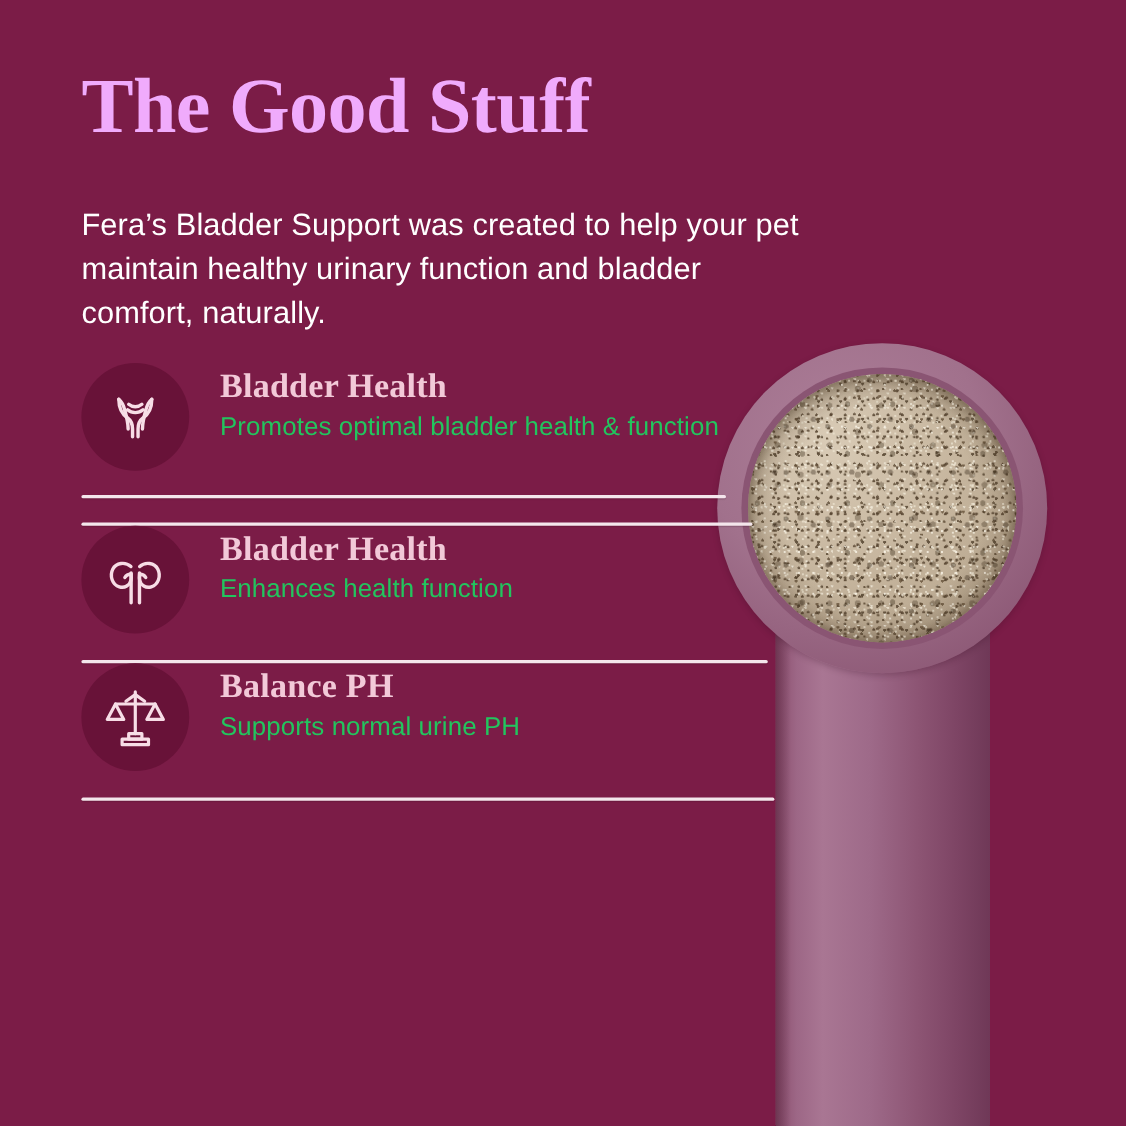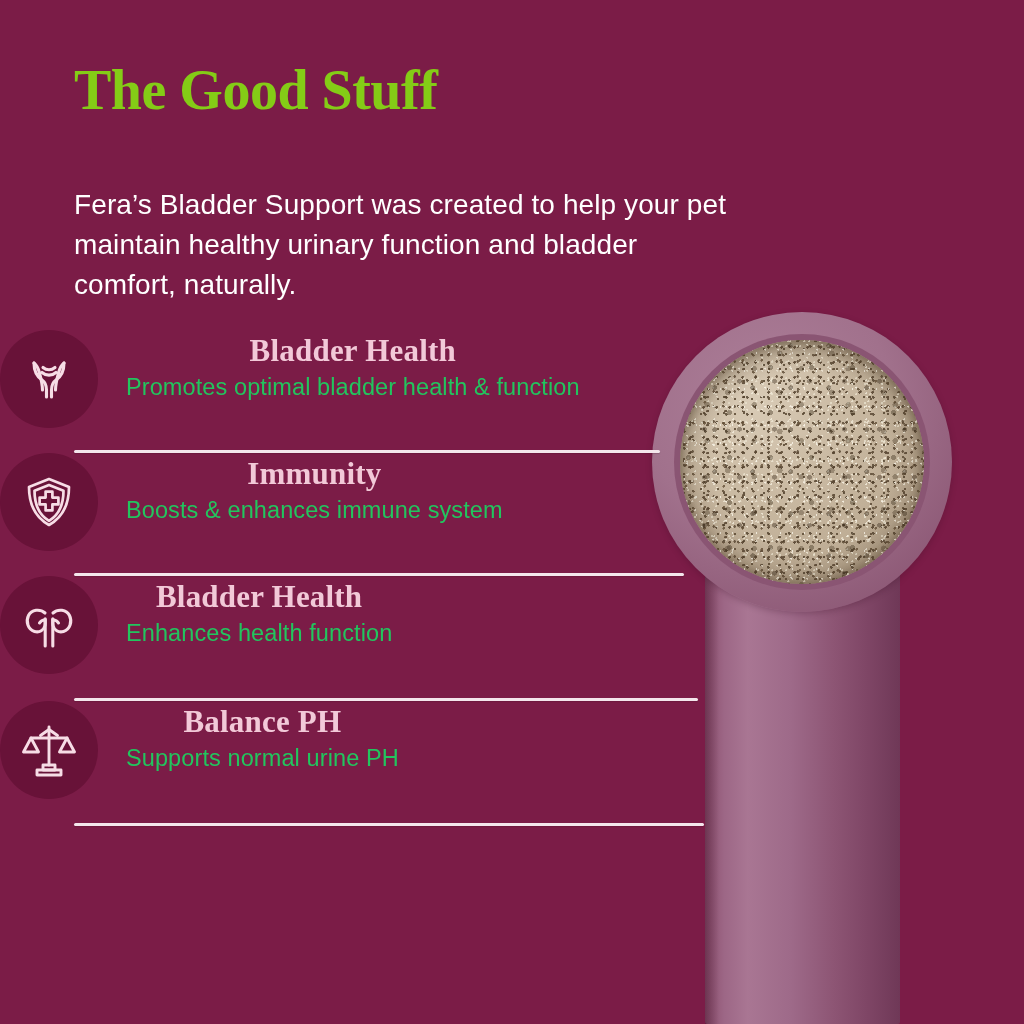--- a/index.html
+++ b/index.html
@@ -100,23 +100,23 @@
   .powder-vignette {
     position:absolute; inset:0; border-radius:50%;
     background:radial-gradient(circle at 50% 50%, rgba(0,0,0,0) 52%, rgba(62,44,26,.30) 84%, rgba(55,38,22,.45) 100%);
   }
 
   
   .headline {
     position:absolute;
     left:74px; top:62px;
     font-family:"Liberation Serif", serif;
-    font-size:56px;
+    font-size:71px;
     line-height:1.0;
-    color:#84cc16;
+    color:#f0abfc;
     letter-spacing:-0.5px;
     z-index:3;
   }
   .subhead {
     position:absolute;
     left:74px; top:185px;
     width:660px;
     font-family:"Liberation Sans", sans-serif;
     font-size:28px;
     line-height:1.43;
@@ -132,21 +132,21 @@
     width:1024px;
     z-index:3;
   }
   .benefit {
     position:relative;
     height:auto;
   }
   .benefit-inner {
     display:flex;
     align-items:flex-start;
-    text-align:center;
+    padding-left:74px;
   }
   .icon-circle {
     flex:0 0 auto;
     width:98px; height:98px;
     border-radius:50%;
     background:#681238;
     display:flex;
     align-items:center;
     justify-content:center;
     margin-right:28px;
@@ -218,34 +218,20 @@
         </span>
         <div class="benefit-text">
           <div class="benefit-title">Bladder Health</div>
           <div class="benefit-desc">Promotes optimal bladder health &amp; function</div>
         </div>
       </div>
       <div class="divider d1"></div>
     </div>
 
     <div class="benefit">
-      <div class="benefit-inner">
-        <span class="icon-circle">
-          <svg width="58" height="58" viewBox="0 0 58 58" fill="none" stroke="#f7dde6" stroke-width="2.7" stroke-linecap="round" stroke-linejoin="round">
-            <path d="M29 6 L49 14 C49 32 41.5 45 29 52 C16.5 45 9 32 9 14 Z"></path>
-            <path d="M29 12 L43.5 17.8 C43.5 32 38 42.5 29 47.8 C20 42.5 14.5 32 14.5 17.8 Z"></path>
-            <path d="M25.6 18.6 L32.4 18.6 L32.4 24.6 L38.4 24.6 L38.4 31.4 L32.4 31.4
-                     L32.4 37.4 L25.6 37.4 L25.6 31.4 L19.6 31.4 L19.6 24.6 L25.6 24.6 Z"></path>
-          </svg>
-        </span>
-        <div class="benefit-text">
-          <div class="benefit-title">Immunity</div>
-          <div class="benefit-desc">Boosts &amp; enhances immune system</div>
-        </div>
-      </div>
       <div class="divider d2"></div>
     </div>
 
     <div class="benefit">
       <div class="benefit-inner">
         <span class="icon-circle">
           <svg width="58" height="58" viewBox="0 0 58 58" fill="none" stroke="#f7dde6" stroke-width="3.1" stroke-linecap="round" stroke-linejoin="round">
             <path d="M25 17 C20 12.5 11.5 13.5 8.5 19.5 C5.5 25.5 8 33.5 14.5 35.5
                      C19.5 37 24 34 25 29.5 C25.6 27 25.2 25.5 25 23.5"></path>
             <path d="M25 24 C22.5 24 20.5 25.2 19.5 27"></path>

